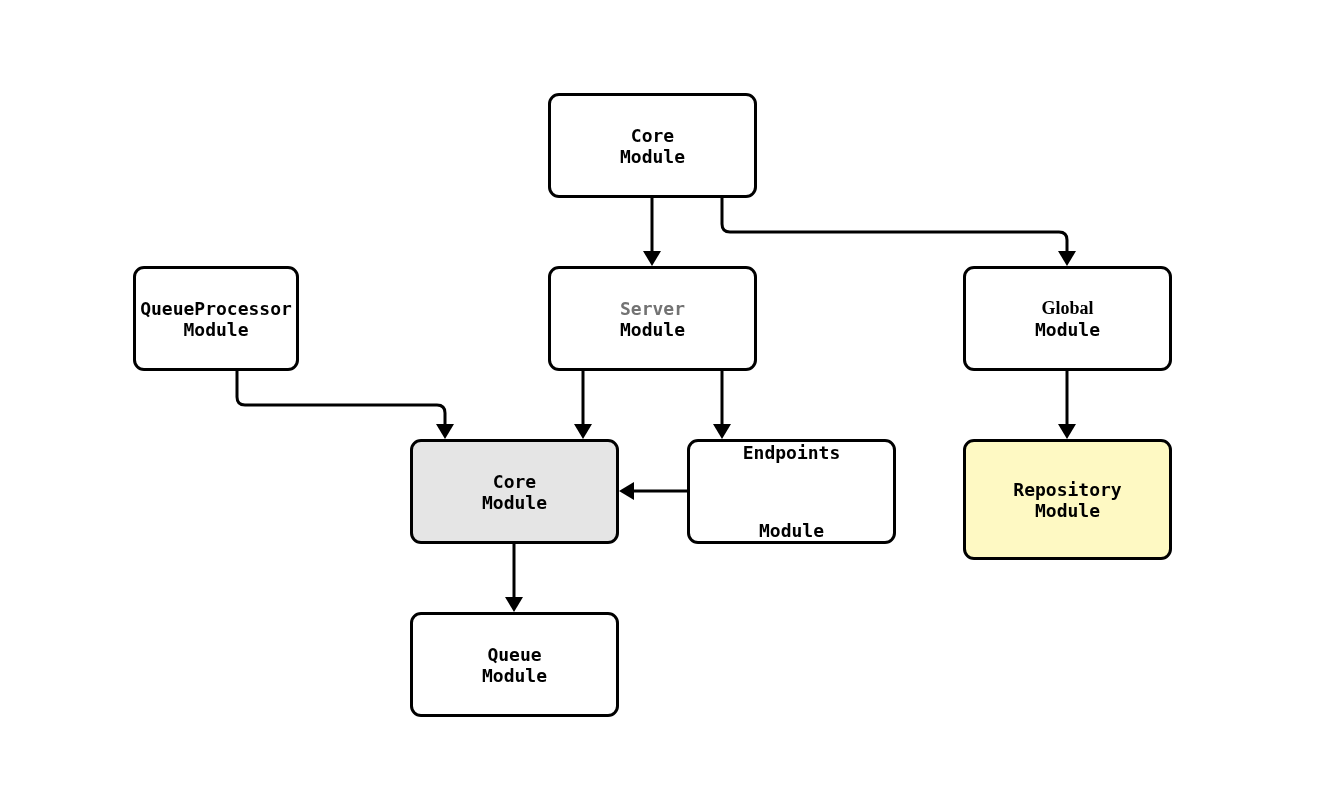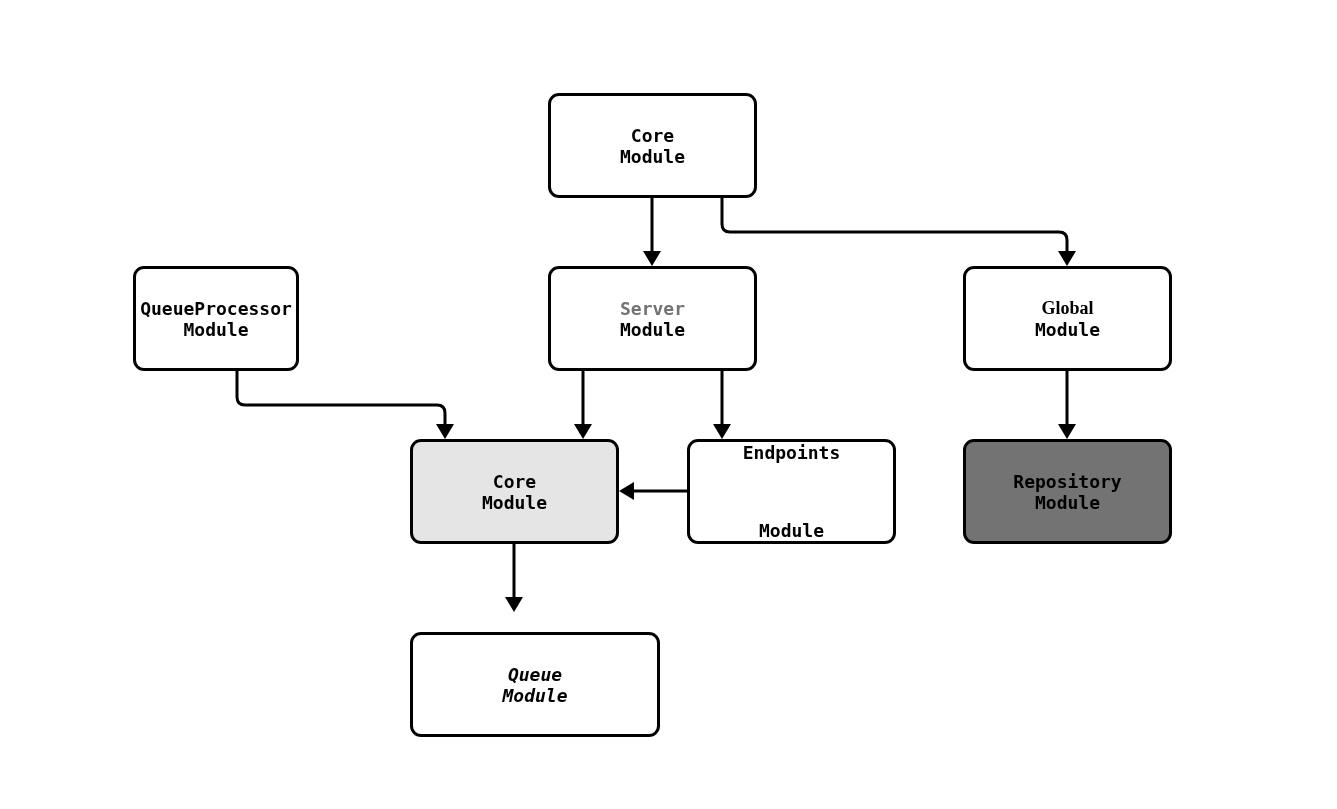--- a/index.html
+++ b/index.html
@@ -98,22 +98,22 @@
         <div class="node-line" style="color: rgb(0, 0, 0);">Module</div>
       </div>
       <div class="node" style="left: 410px; top: 439px; width: 209px; height: 105px; background: #e5e5e5; border-color: rgb(0, 0, 0); justify-content: center;">
         <div class="node-line" style="color: rgb(0, 0, 0);">Core</div>
         <div class="node-line" style="color: rgb(0, 0, 0);">Module</div>
       </div>
       <div class="node" style="left: 687px; top: 439px; width: 209px; height: 105px; background: rgb(255, 255, 255); border-color: rgb(0, 0, 0); justify-content: space-between;">
         <div class="node-line" style="color: rgb(0, 0, 0);">Endpoints</div>
         <div class="node-line" style="color: rgb(0, 0, 0);">Module</div>
       </div>
-      <div class="node" style="left: 963px; top: 439px; width: 209px; height: 105px; background: #737373; border-color: rgb(0, 0, 0);">
+      <div class="node" style="left: 963px; top: 439px; width: 209px; height: 121px; background: #fef9c3; border-color: rgb(0, 0, 0);">
         <div class="node-line" style="color: rgb(0, 0, 0);">Repository</div>
         <div class="node-line" style="color: rgb(0, 0, 0);">Module</div>
       </div>
-      <div class="node" style="left: 410px; top: 632px; width: 250px; height: 105px; background: rgb(255, 255, 255); border-color: rgb(0, 0, 0); font-style: italic;">
+      <div class="node" style="left: 410px; top: 612px; width: 209px; height: 105px; background: rgb(255, 255, 255); border-color: rgb(0, 0, 0);">
         <div class="node-line" style="color: rgb(0, 0, 0);">Queue</div>
         <div class="node-line" style="color: rgb(0, 0, 0);">Module</div>
       </div>
     </div>
 </div>
 
 </body></html>

